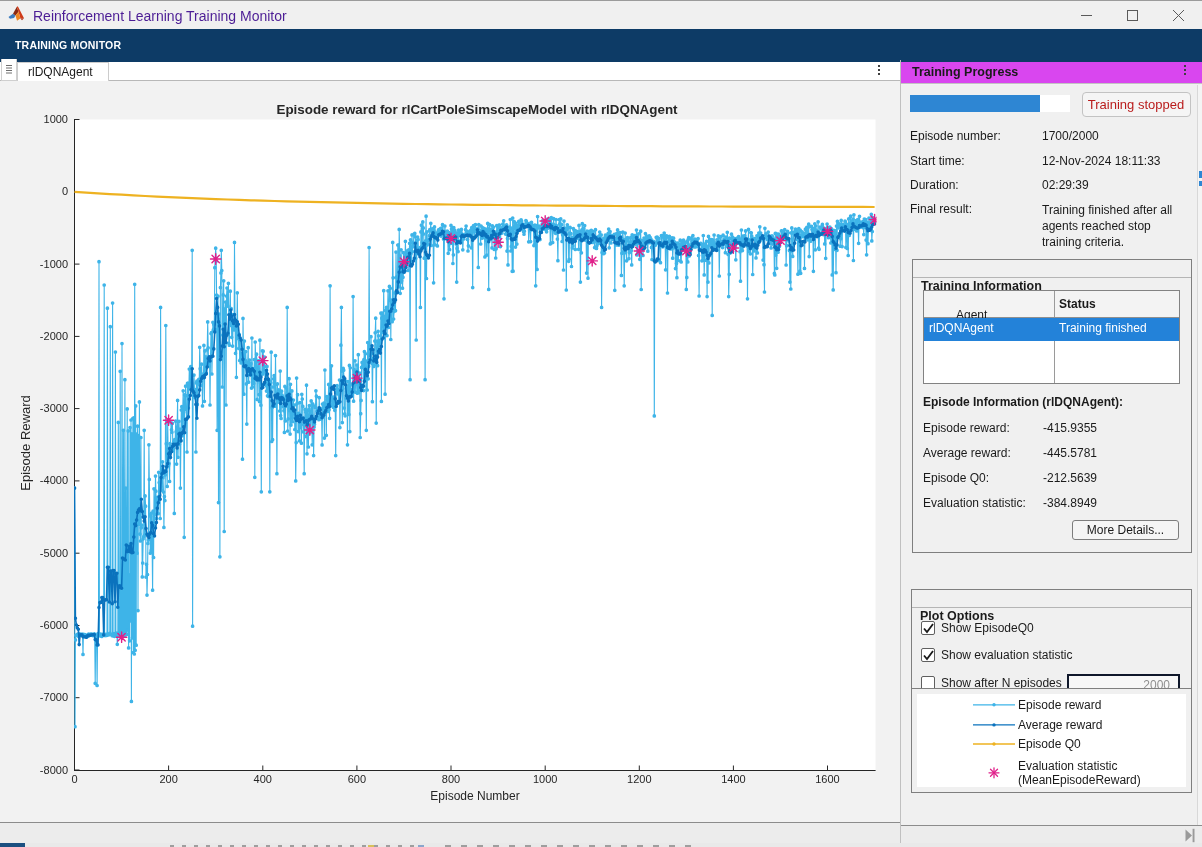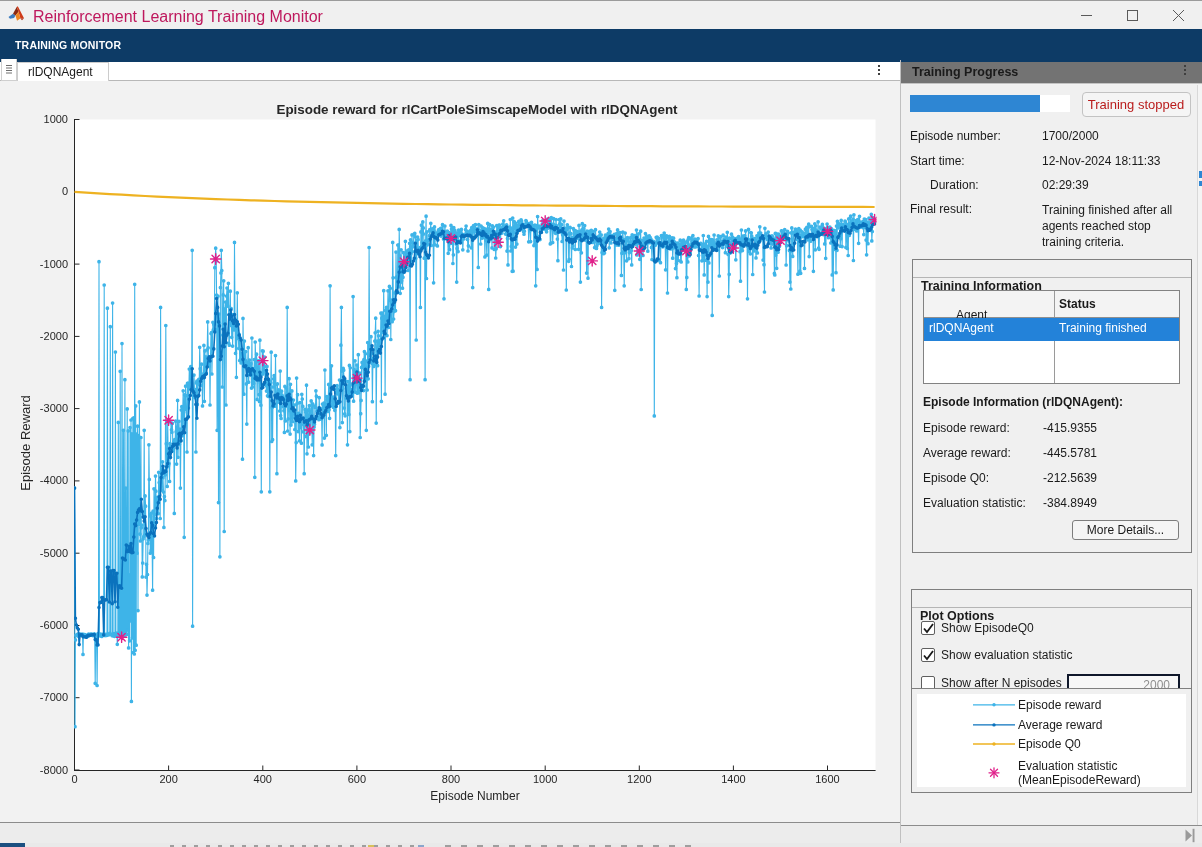--- a/index.html
+++ b/index.html
@@ -1,24 +1,24 @@
 <!DOCTYPE html>
 <html><head><meta charset="utf-8"><style>
 *{margin:0;padding:0;box-sizing:border-box;}
 html,body{width:1202px;height:847px;overflow:hidden;font-family:"Liberation Sans",sans-serif;background:#f2f2f2;}
 .abs{position:absolute;}
 #titlebar{left:0;top:0;width:1202px;height:29px;background:#f0f0f0;border-top:1px solid #9b9b9b;}
-#wtitle{left:33px;top:8px;font-size:16px;color:#be185d;}
+#wtitle{left:33px;top:8px;font-size:14px;color:#4c1d95;}
 #ribbon{left:0;top:29px;width:1202px;height:32.5px;background:#0d3b66;}
 #ribbon span{position:absolute;left:15px;top:10px;font-size:10.5px;font-weight:bold;color:#fff;letter-spacing:.2px;}
 #tabrow{left:0;top:61.5px;width:900px;height:19.5px;background:#fff;border-bottom:1px solid #b8b8b8;}
 #hamb{left:1px;top:59px;width:16px;height:22px;background:#fff;border:1px solid #cfcfcf;border-top:none;}
 #tab{left:17px;top:61.5px;width:92px;height:19.5px;background:#fff;border:1px solid #cccccc;border-bottom:none;font-size:12px;color:#1a1a1a;padding-left:10px;padding-top:2px;}
 .kebab i{position:absolute;width:2px;height:2px;background:#3f3f3f;left:0;}
-#rpanelhead{left:901px;top:61.5px;width:301px;height:22.5px;background:#737373;border-bottom:1px solid #c3c3c3;}
+#rpanelhead{left:901px;top:61.5px;width:301px;height:22.5px;background:#d946ef;border-bottom:1px solid #c3c3c3;}
 #rpanelhead b{position:absolute;left:11px;top:3px;font-size:12.5px;font-weight:bold;color:#1a1a1a;}
 #rpanel{left:901px;top:84.5px;width:301px;height:740px;background:#f0f0f0;}
 #vdiv{left:900px;top:59.5px;width:1px;height:783px;background:#c0c0c0;}
 .lbl{position:absolute;font-size:12px;color:#1a1a1a;}
 .box{position:absolute;border:1px solid #7f7f7f;}
 .boxtitle{position:absolute;left:8px;top:3px;font-size:12.5px;font-weight:bold;color:#1a1a1a;margin-top:16px;}
 .btn{position:absolute;border:1px solid #7d7d7d;border-radius:3px;background:#f5f5f5;font-size:12px;color:#1a1a1a;text-align:center;}
 .cb{position:absolute;width:14px;height:14px;background:#fff;border:1px solid #5f5f5f;border-radius:2px;}
 #footerL{left:0;top:822px;width:900px;height:21px;background:#ececec;border-top:1px solid #8c8c8c;}
 #footerR{left:901px;top:824.5px;width:301px;height:18.5px;background:#ececec;border-top:1px solid #8c8c8c;}
@@ -133,21 +133,21 @@
 </g>
 </svg>
 
 <div class="abs" style="left:910px;top:95px;width:160px;height:16.5px;background:#fff;"></div>
 <div class="abs" style="left:910px;top:95px;width:130px;height:16.5px;background:#2e86d3;"></div>
 <div class="abs btn" style="left:1081.5px;top:92px;width:109px;height:25px;border-color:#c3c3c3;color:#b91c1c;line-height:23px;font-size:13px;border-radius:4px;">Training stopped</div>
 <div class="lbl" style="left:910px;top:129px;">Episode number:</div>
 <div class="lbl" style="left:1042px;top:129px;">1700/2000</div>
 <div class="lbl" style="left:910px;top:153.5px;">Start time:</div>
 <div class="lbl" style="left:1042px;top:153.5px;">12-Nov-2024 18:11:33</div>
-<div class="lbl" style="left:930px;top:178px;">Duration:</div>
+<div class="lbl" style="left:910px;top:178px;">Duration:</div>
 <div class="lbl" style="left:1042px;top:178px;">02:29:39</div>
 <div class="lbl" style="left:910px;top:202px;">Final result:</div>
 <div class="lbl" style="left:1042px;top:202px;width:145px;line-height:16.2px;">Training finished after all agents reached stop training criteria.</div>
 
 <div class="box" style="left:912px;top:259px;width:280px;height:294px;">
  <div class="boxtitle">Training Information</div>
  <div class="abs" style="left:0;top:16.5px;width:278px;border-top:1px solid #b5b5b5;"></div>
  <div class="abs" style="left:10px;top:30px;width:257px;height:94px;background:#fff;border:1px solid #828282;">
    <div class="abs" style="left:0;top:0;width:255px;height:26px;background:#f3f3f3;"></div>
    <div class="abs" style="left:130px;top:0;width:1px;height:92px;background:#9a9a9a;"></div>

